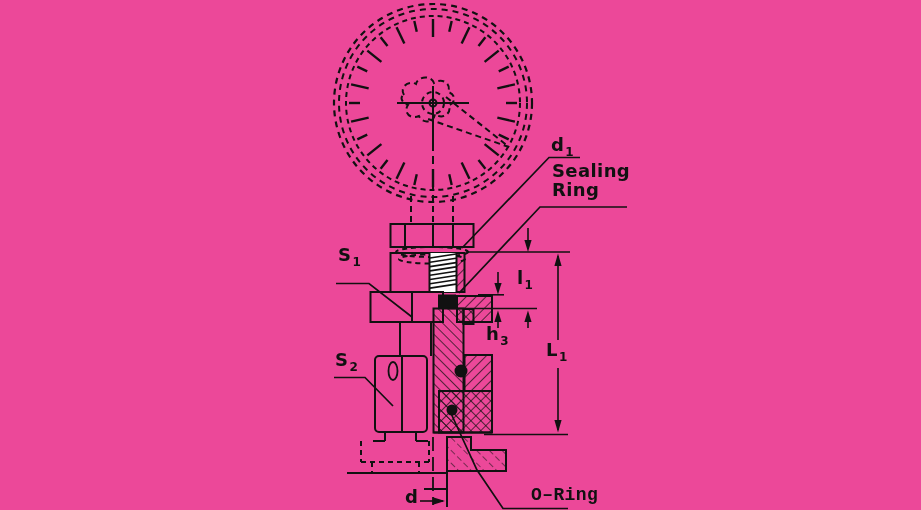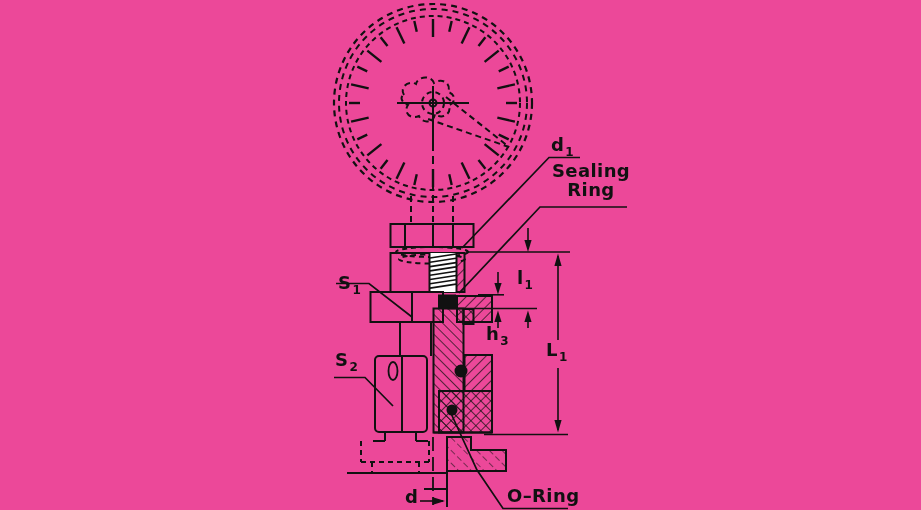--- a/index.html
+++ b/index.html
@@ -2,21 +2,21 @@
 <html><head>
 <meta charset="utf-8">
 <style>
   html,body{margin:0;padding:0;background:#ffffff;}
   .stage{position:relative;width:921px;height:510px;background:#ec4899;overflow:hidden;
          font-family:"DejaVu Sans",sans-serif;}
   .stage svg{position:absolute;left:0;top:0;}
   .lbl{position:absolute;font-weight:bold;font-size:18px;color:#111;
        letter-spacing:.4px;white-space:nowrap;line-height:19px;}
   .lbl .sub{font-size:12px;position:relative;top:5px;margin-left:1px;font-weight:bold;}
-  .lbl.center{text-align:center;}
+  .lbl.center{}
 </style>
 </head>
 <body>
 
 <div class="stage">
 
 <svg width="921" height="510" viewBox="0 0 921 510">
   <defs>
     <pattern id="hUp" width="7" height="7" patternUnits="userSpaceOnUse" patternTransform="rotate(-45)">
       <line x1="0" y1="0" x2="0" y2="7" stroke="#111" stroke-width="1.4"></line>
@@ -186,41 +186,41 @@
 
 <div class="lbl" style="left:551px;top:135px;">
   <span>d</span><span class="sub">1</span>
 </div>
 
 <div class="lbl center" style="left:552px;top:161px;width:78px;">
   <div>Sealing</div>
   <div>Ring</div>
 </div>
 
-<div class="lbl" style="left:338px;top:273px;">
+<div class="lbl" style="left:338px;top:245px;">
   <span>S</span><span class="sub">1</span>
 </div>
 
 <div class="lbl" style="left:335px;top:350px;text-align:center;">
   <span>S</span><span class="sub">2</span>
 </div>
 
 <div class="lbl" style="left:517px;top:268px;">
   <span>l</span><span class="sub">1</span>
 </div>
 
 <div class="lbl" style="left:486px;top:324px;">
   <span>h</span><span class="sub">3</span>
 </div>
 
 <div class="lbl" style="left:546px;top:340px;">
   <span>L</span><span class="sub">1</span>
 </div>
 
-<div class="lbl" style="left:507px;top:486px;">
+<div class="lbl" style="left:531px;top:486px;font-family:Liberation Mono, monospace;">
   <span>O–Ring</span>
 </div>
 
 <div class="lbl" style="left:405px;top:487px;">
   <span>d</span>
 </div>
 
 </div>
 
 </body></html>

